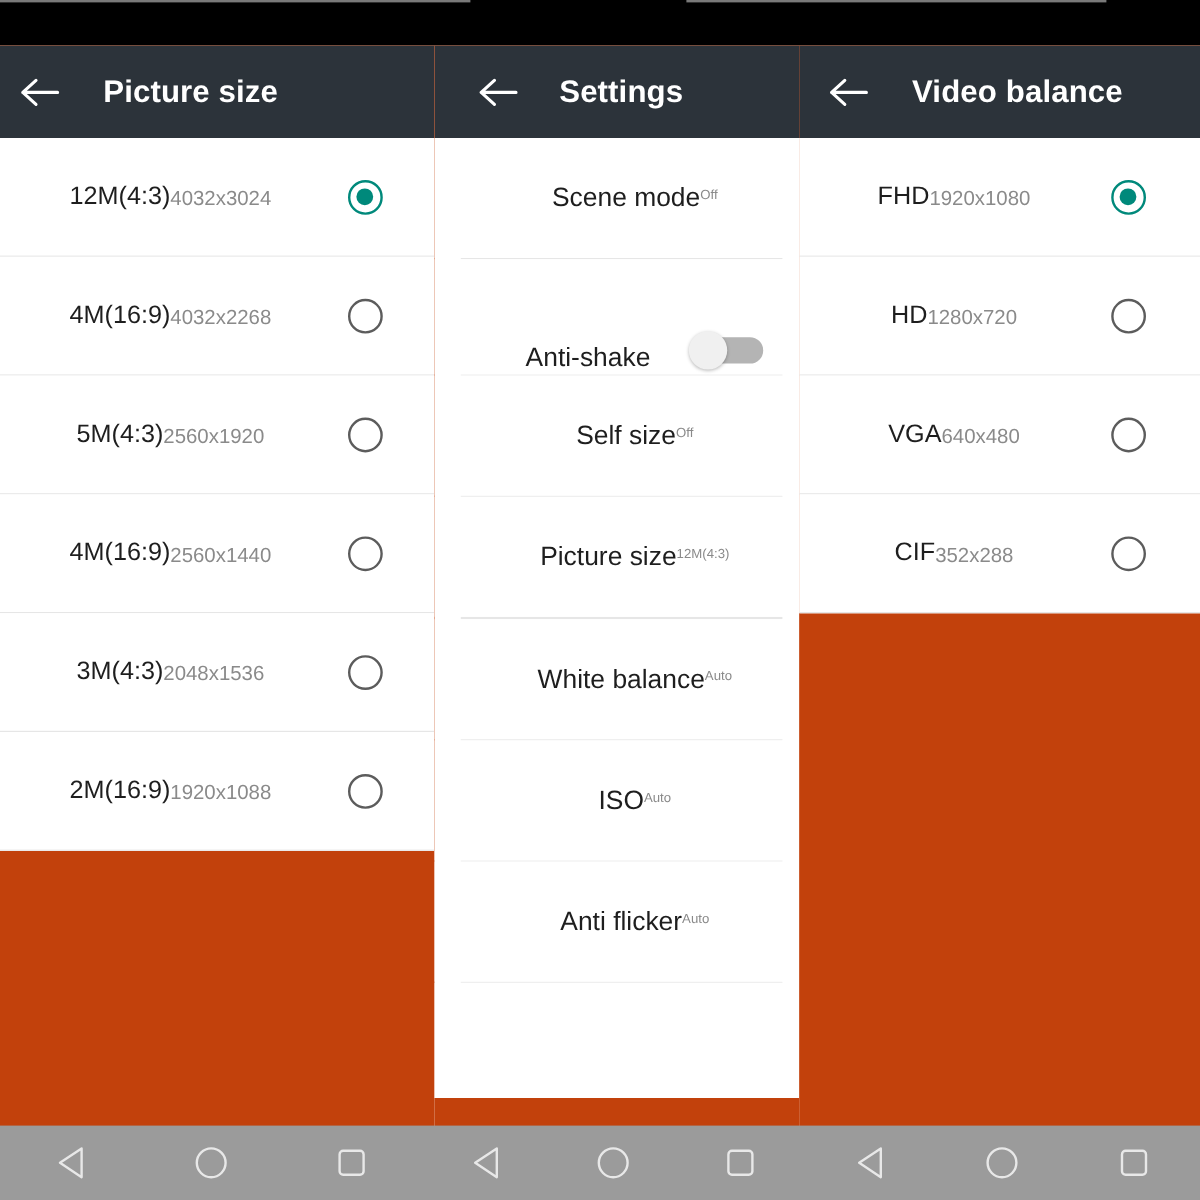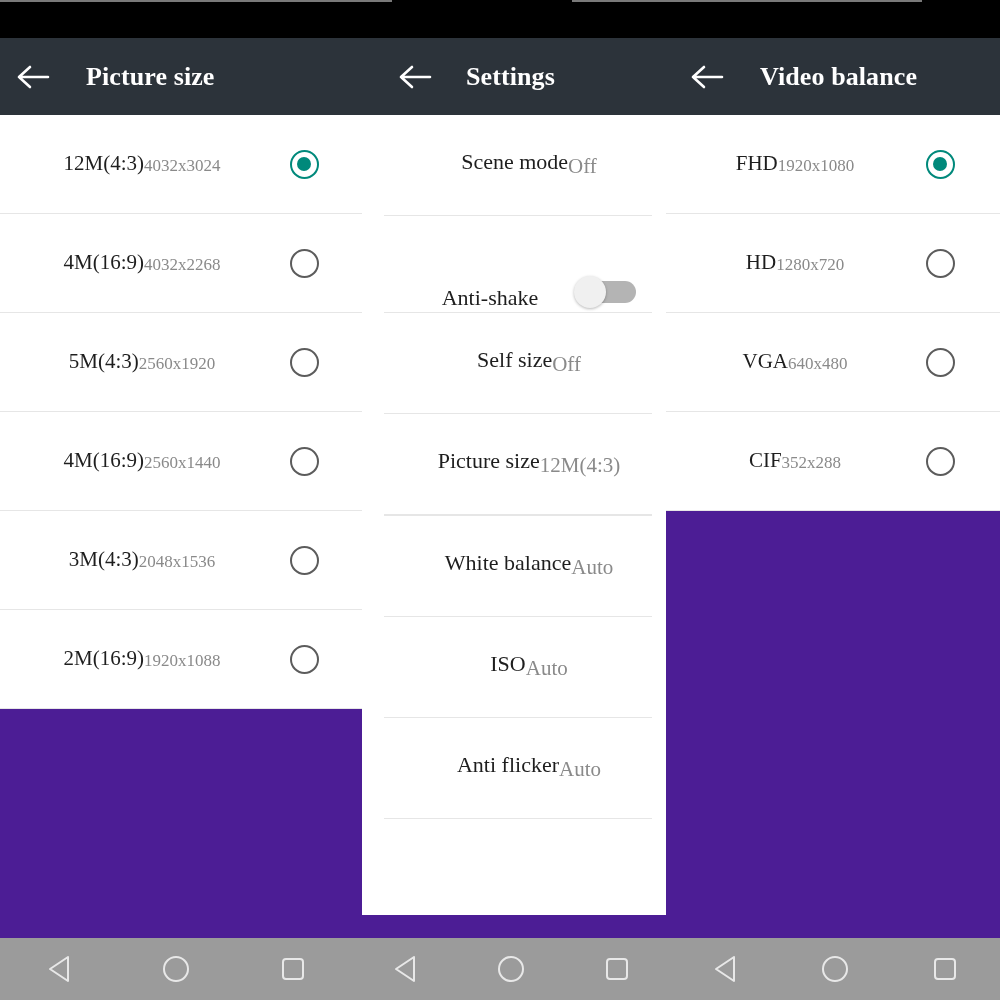--- a/index.html
+++ b/index.html
@@ -41,23 +41,22 @@
     position: absolute;
     top: 38px; left: 0;
     width: 1000px;
     height: 900px;
     display: flex;
   }
 
   .panel {
     position: relative;
     height: 920px;
-    background: #4c1d95;
+    background: #c2410c;
     overflow: hidden;
-    font-family: Liberation Serif, serif;
   }
   .panel.p1 { width: 362px; }
   .panel.p2 { width: 304px; }
   .panel.p3 { width: 334px; }
 
   
   .appbar {
     height: 77px;
     background: #2c333a;
     display: flex;
@@ -162,21 +161,21 @@
     background: #00897b;
   }
 
   
   .setting-row {
     min-height: 100px;
     padding-left: 44px;
     padding-right: 14px;
   }
   .setting-row .row-title { font-size: 22px; }
-  .setting-row .row-sub { font-size: 21px; }
+  .setting-row .row-sub { font-size: 11px; }
 
   .divider-inset {
     height: 1px;
     background: #e6e6e6;
     margin-left: 22px;
     margin-right: 14px;
   }
 
   
   .switch {

